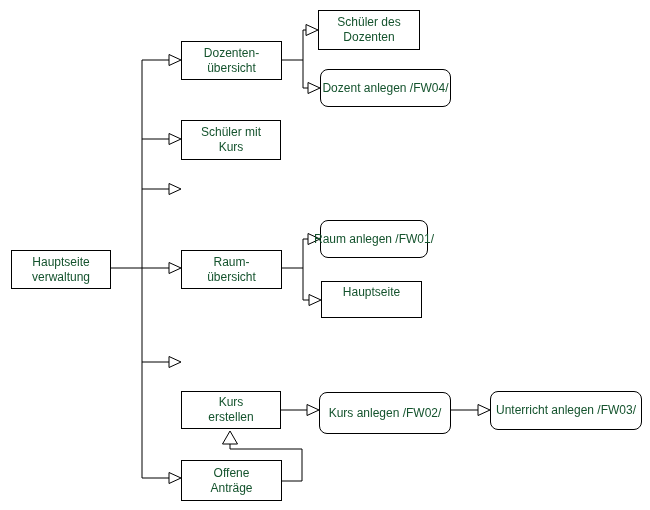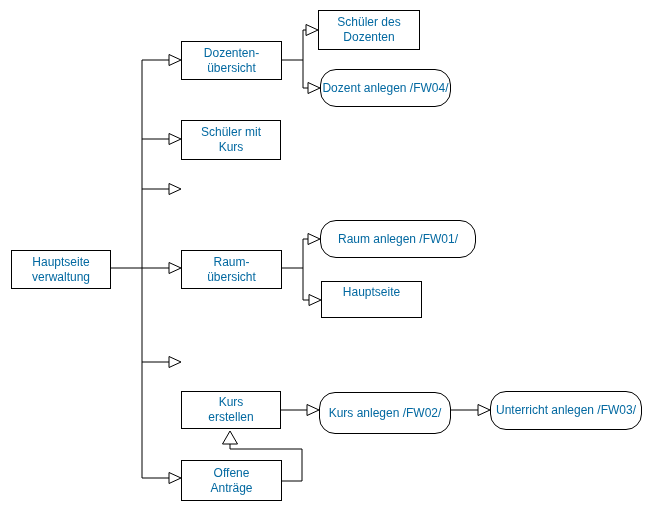--- a/index.html
+++ b/index.html
@@ -36,46 +36,46 @@
     position: absolute;
     box-sizing: border-box;
     background: #ffffff;
     border: 1px solid #000000;
     display: flex;
     align-items: center;
     justify-content: center;
     text-align: center;
     font-size: 12px;
     line-height: 15px;
-    color: #0369a1;
+    color: #14532d;
   }
   .node span {
     white-space: pre-line;
     display: block;
   }
   .node.rounded {
-    border-radius: 16px;
+    border-radius: 8px;
   }
   .node.nowrap span {
     white-space: nowrap;
   }
   
   .node.lift {
     padding-bottom: 15px;
   }
 
   
   #n-hauptseite            { left: 11px;  top: 250px; width: 100px; height: 39px; }
   #n-dozenten-uebersicht   { left: 181px; top: 41px;  width: 101px; height: 39px; }
   #n-schueler-des-dozenten { left: 318px; top: 10px;  width: 102px; height: 40px; }
   #n-dozent-anlegen        { left: 320px; top: 69px;  width: 131px; height: 38px; }
   #n-schueler-mit-kurs     { left: 181px; top: 120px; width: 100px; height: 40px; }
   #n-kurs-mit-dozent       { left: 181px; top: 170px; width: 100px; height: 41px; }
   #n-raum-uebersicht       { left: 181px; top: 250px; width: 101px; height: 39px; }
-  #n-raum-anlegen          { left: 320px; top: 220px; width: 156px; height: 38px; text-align: right; }
+  #n-raum-anlegen          { left: 320px; top: 220px; width: 108px; height: 38px; text-align: right; }
   #n-raumdetails           { left: 321px; top: 281px; width: 101px; height: 37px; }
   #n-finanzen              { left: 181px; top: 342px; width: 100px; height: 40px; }
   #n-kurs-erstellen        { left: 181px; top: 391px; width: 100px; height: 38px; }
   #n-kurs-anlegen          { left: 319px; top: 392px; width: 132px; height: 42px; }
   #n-unterricht-anlegen    { left: 490px; top: 391px; width: 152px; height: 39px; text-align: right; }
   #n-offene-antraege       { left: 181px; top: 460px; width: 101px; height: 41px; }
 </style>
 </head>
 <body>
 

